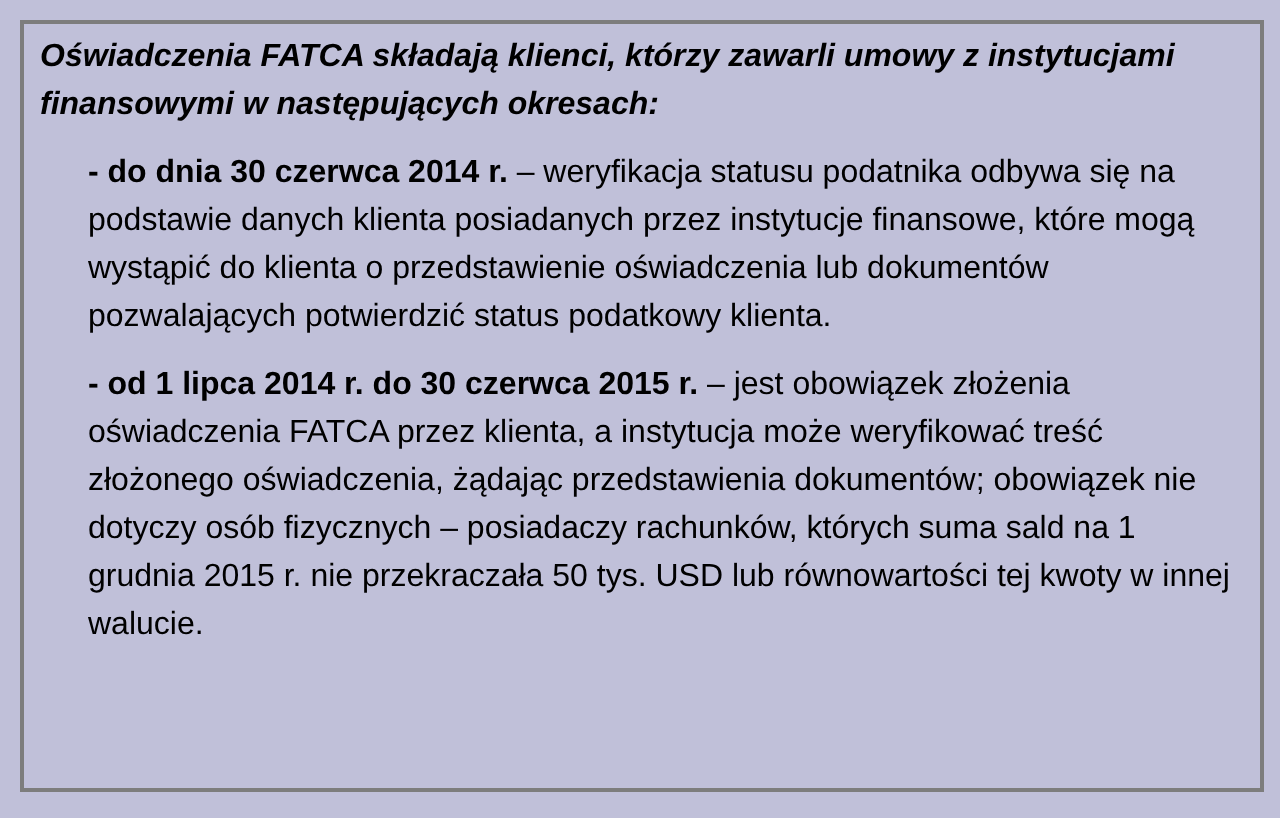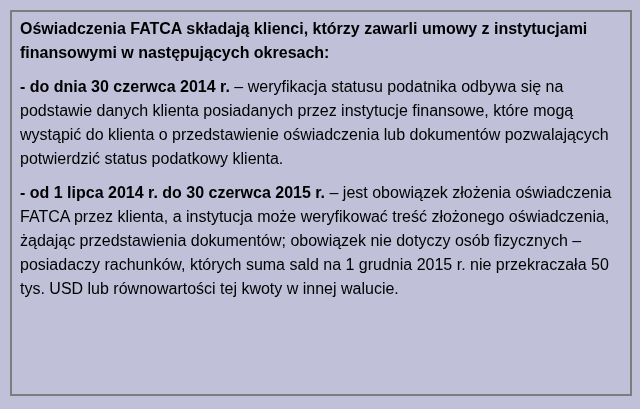--- a/index.html
+++ b/index.html
@@ -26,23 +26,25 @@
     background: var(--background, #c0c0d9);
     padding: 5px 8px 6px 8px;
     font-size: 16px;
     line-height: 24px;
   }
   .notice-box p {
     margin: 0;
   }
   .notice-box p + p {
     margin-top: 10px;
+    margin-left: 24px;
   }
   .intro {
     font-weight: bold;
+    font-style: italic;
   }
   .period {
     font-weight: bold;
   }
 </style>
 </head>
 <body>
 
 <div class="notice-box">
   <p class="intro">Oświadczenia FATCA składają klienci, którzy zawarli umowy z instytucjami finansowymi w następujących okresach:</p>

